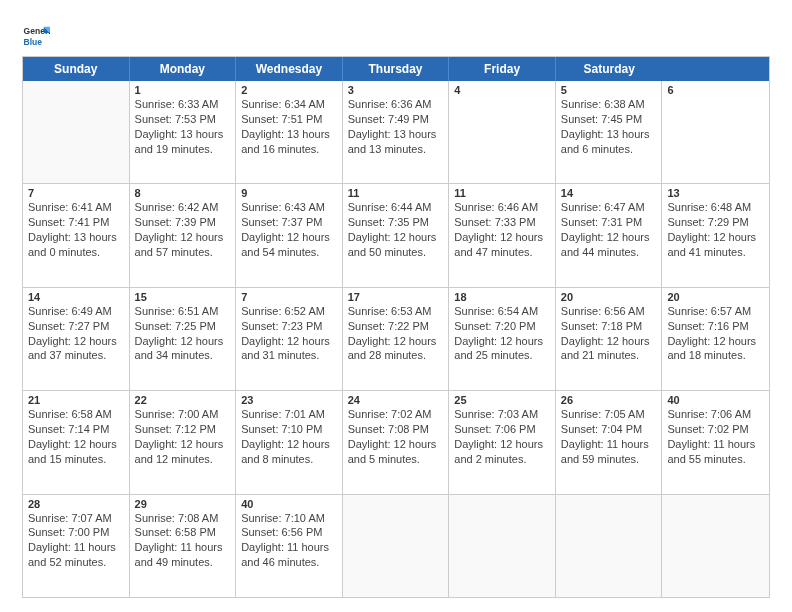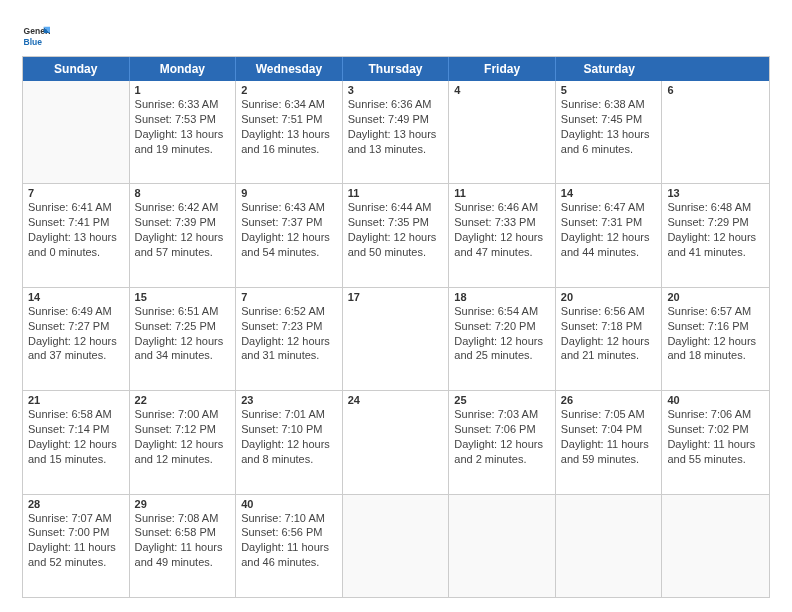--- a/index.html
+++ b/index.html
@@ -214,20 +214,21 @@
           <div class="cal-cell">
             <span class="day-number">15</span>
             <div class="cell-info">Sunrise: 6:51 AM<br>Sunset: 7:25 PM<br>Daylight: 12 hours and 34 minutes.</div>
           </div>
           <div class="cal-cell">
             <span class="day-number">7</span>
             <div class="cell-info">Sunrise: 6:52 AM<br>Sunset: 7:23 PM<br>Daylight: 12 hours and 31 minutes.</div>
           </div>
           <div class="cal-cell">
             <span class="day-number">17</span>
+            <div class="cell-info">Sunrise: 6:53 AM<br>Sunset: 7:22 PM<br>Daylight: 12 hours and 28 minutes.</div>
           </div>
           <div class="cal-cell">
             <span class="day-number">18</span>
             <div class="cell-info">Sunrise: 6:54 AM<br>Sunset: 7:20 PM<br>Daylight: 12 hours and 25 minutes.</div>
           </div>
           <div class="cal-cell">
             <span class="day-number">20</span>
             <div class="cell-info">Sunrise: 6:56 AM<br>Sunset: 7:18 PM<br>Daylight: 12 hours and 21 minutes.</div>
           </div>
           <div class="cal-cell">
@@ -243,20 +244,21 @@
           <div class="cal-cell">
             <span class="day-number">22</span>
             <div class="cell-info">Sunrise: 7:00 AM<br>Sunset: 7:12 PM<br>Daylight: 12 hours and 12 minutes.</div>
           </div>
           <div class="cal-cell">
             <span class="day-number">23</span>
             <div class="cell-info">Sunrise: 7:01 AM<br>Sunset: 7:10 PM<br>Daylight: 12 hours and 8 minutes.</div>
           </div>
           <div class="cal-cell">
             <span class="day-number">24</span>
+            <div class="cell-info">Sunrise: 7:02 AM<br>Sunset: 7:08 PM<br>Daylight: 12 hours and 5 minutes.</div>
           </div>
           <div class="cal-cell">
             <span class="day-number">25</span>
             <div class="cell-info">Sunrise: 7:03 AM<br>Sunset: 7:06 PM<br>Daylight: 12 hours and 2 minutes.</div>
           </div>
           <div class="cal-cell">
             <span class="day-number">26</span>
             <div class="cell-info">Sunrise: 7:05 AM<br>Sunset: 7:04 PM<br>Daylight: 11 hours and 59 minutes.</div>
           </div>
           <div class="cal-cell">

